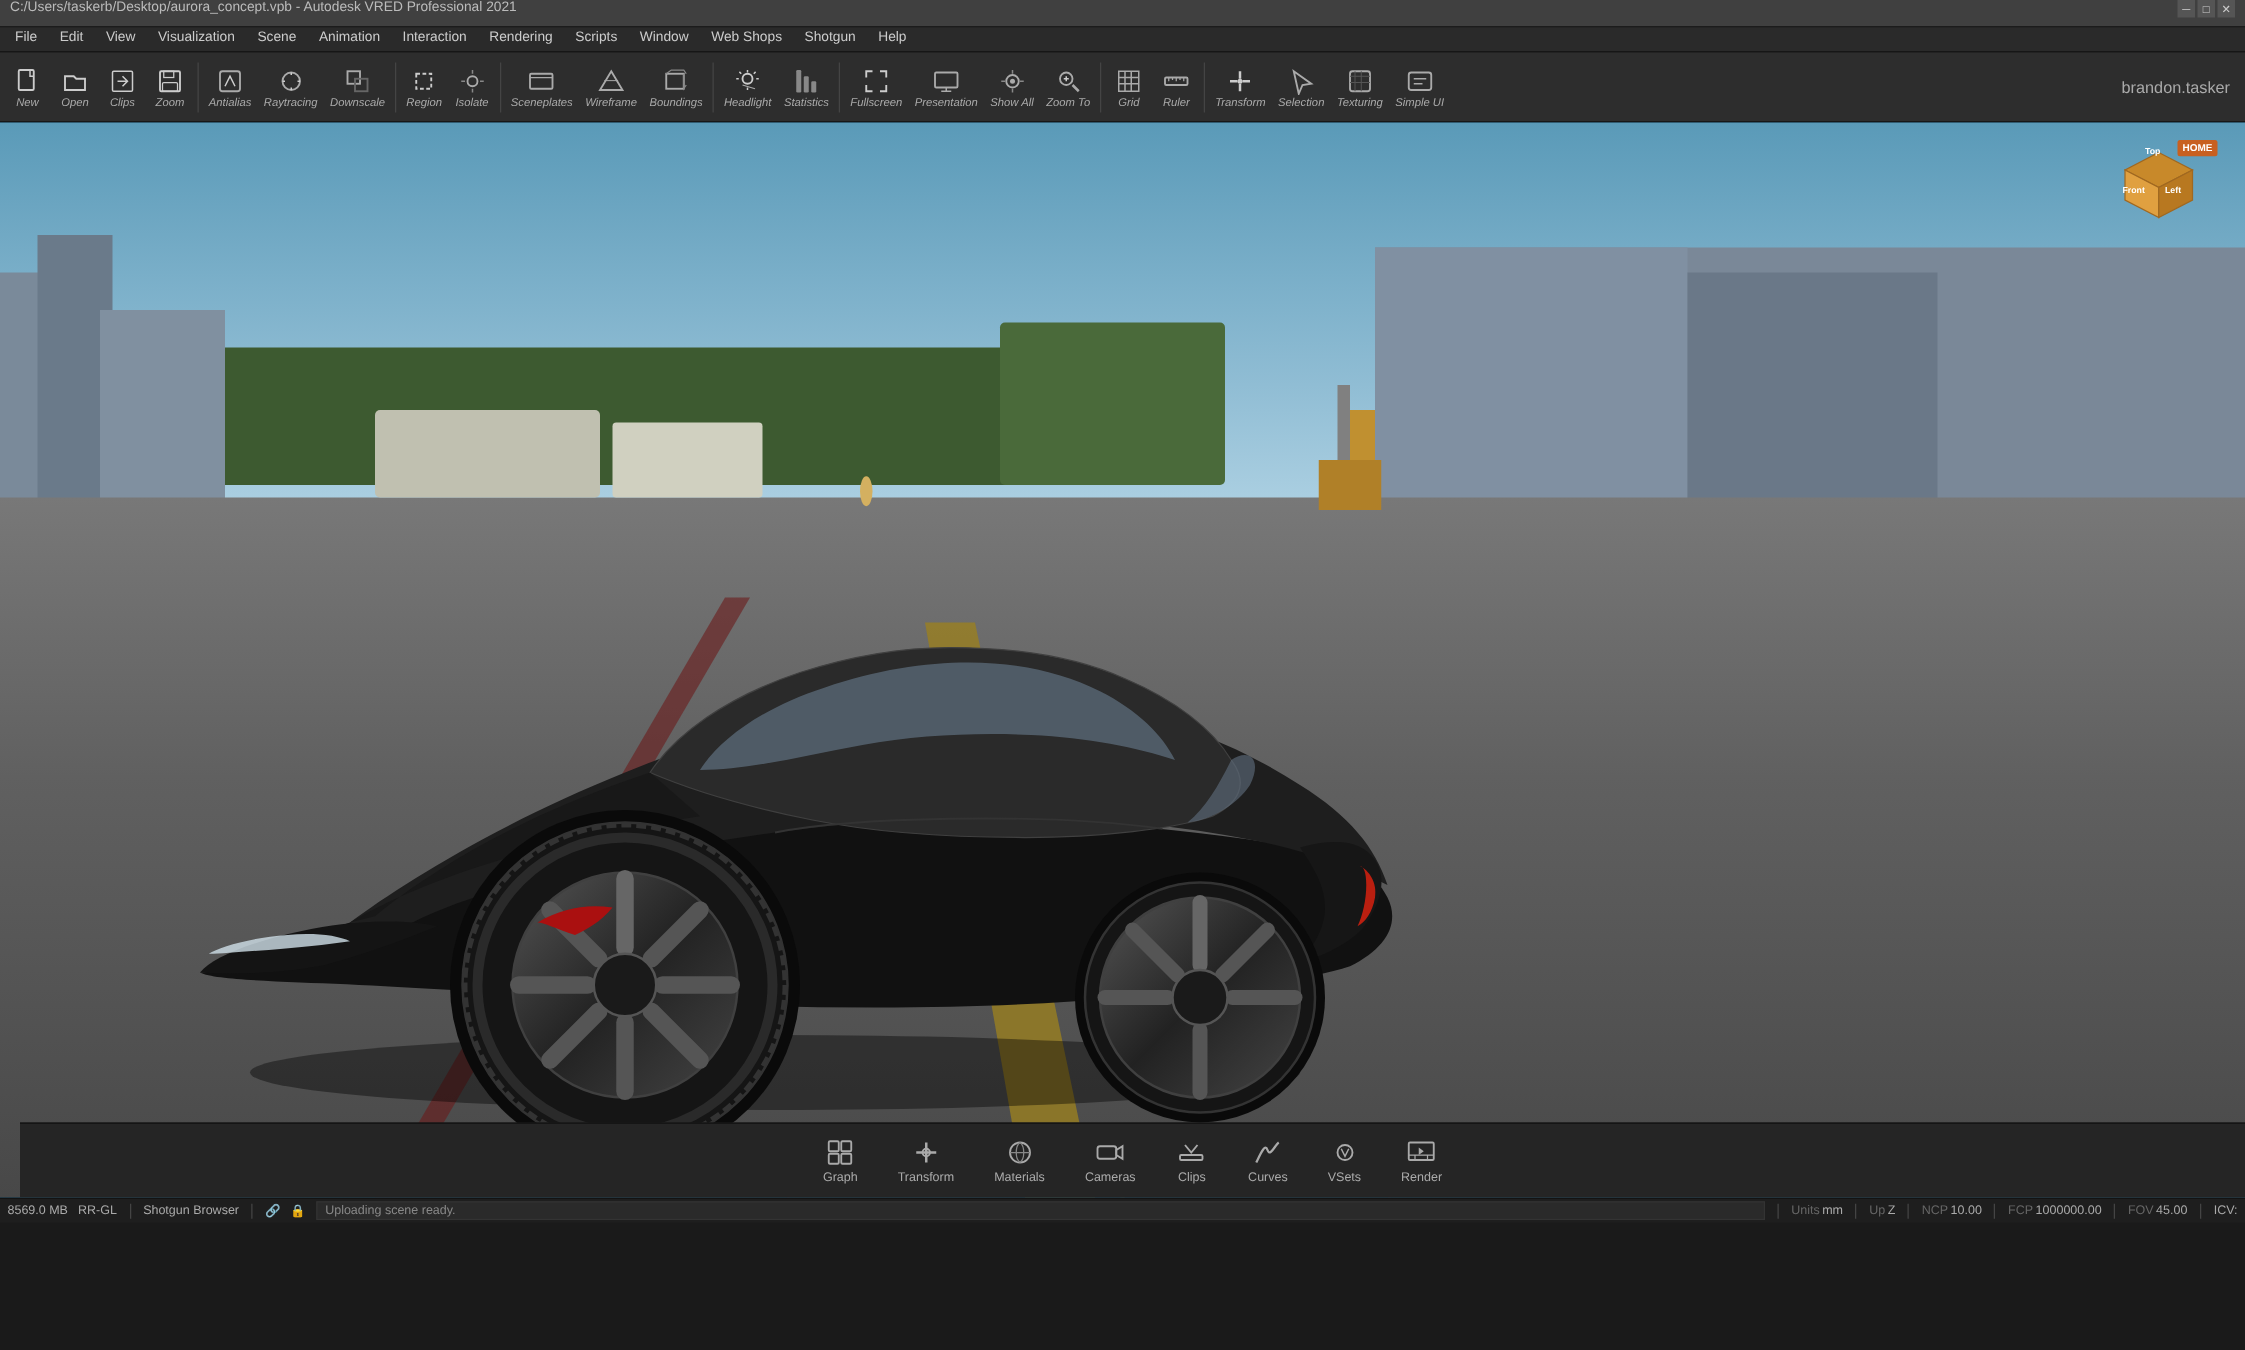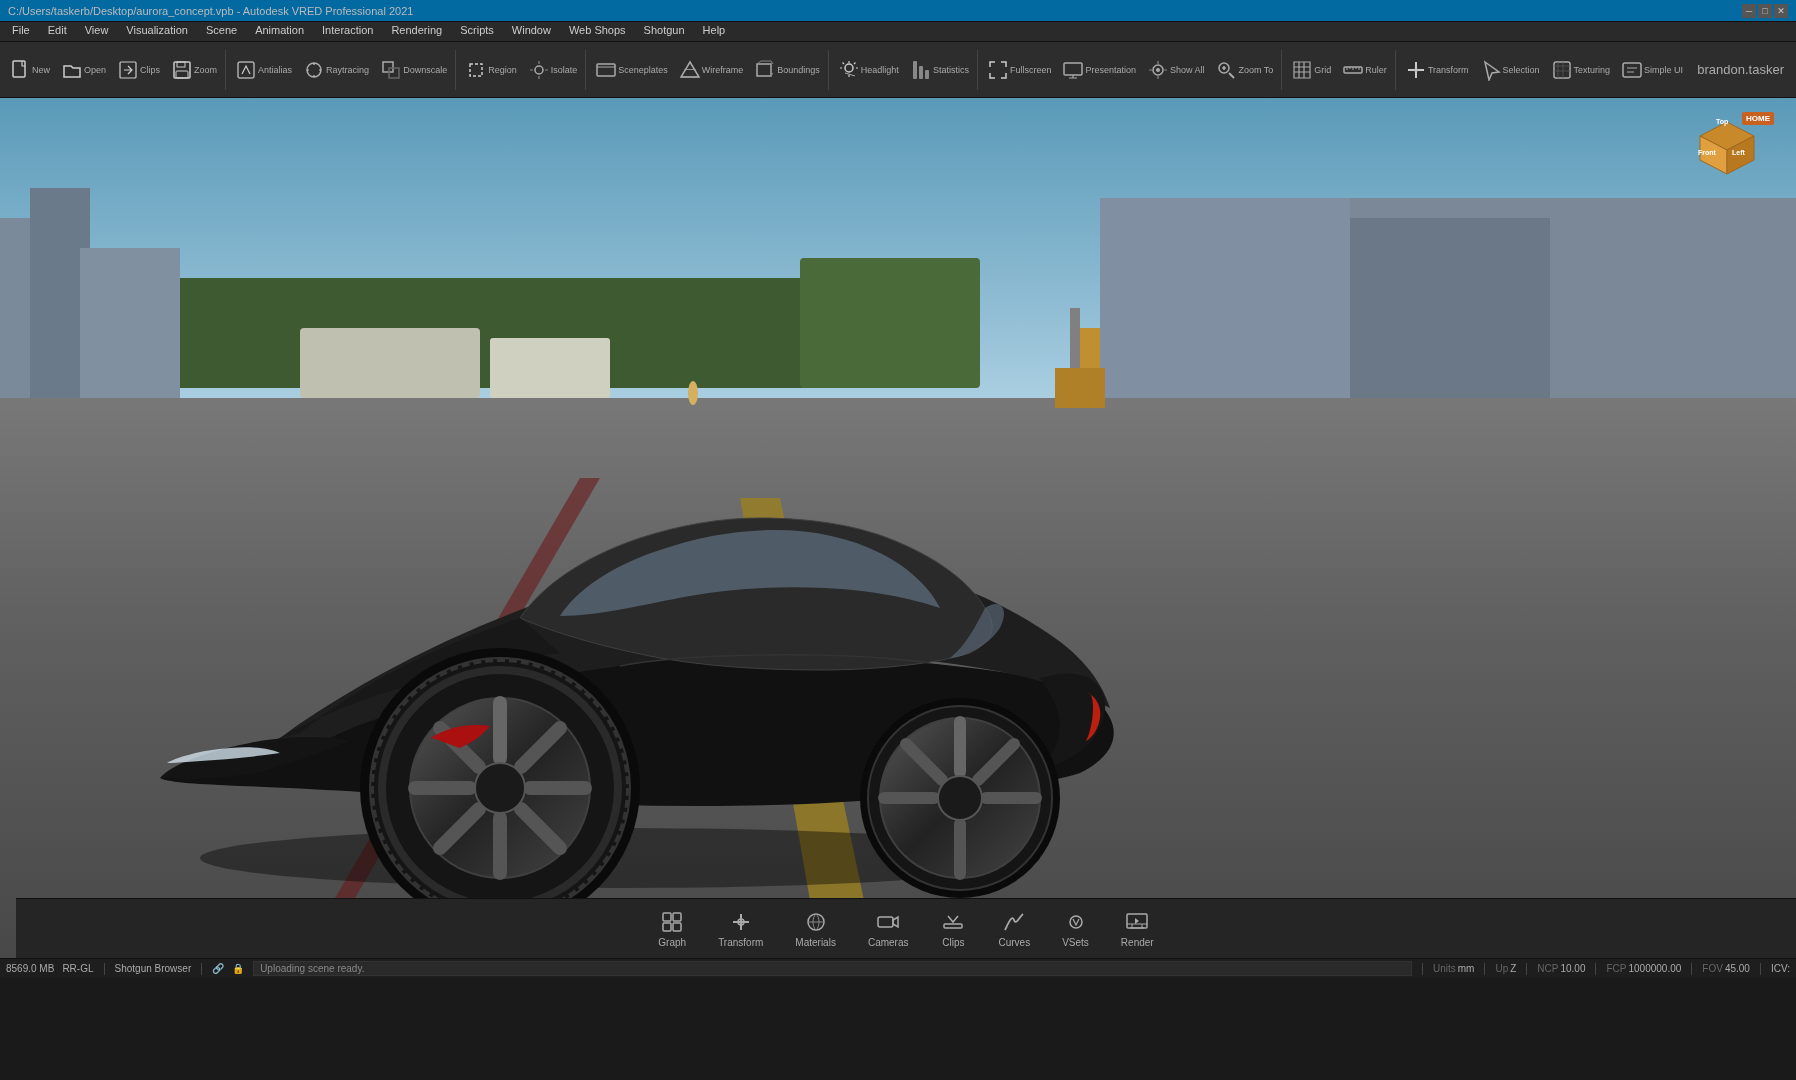--- a/index.html
+++ b/index.html
@@ -10,23 +10,23 @@
       background: #1a1a1a;
       font-family: 'Segoe UI', Arial, sans-serif;
       font-size: 11px;
       color: #ccc;
       user-select: none;
     }
 
     
     #title-bar {
       height: 22px;
-      background: #0369a1;
-      display: flex;
-      align-items: center;
+      background: #404040;
+      display: flex;
+      align-items: flex-start;
       padding: 0 8px;
       font-size: 11px;
       color: #bbb;
       border-bottom: 1px solid #111;
     }
     #title-bar-controls {
       margin-left: auto;
       display: flex;
       gap: 2px;
     }
@@ -66,26 +66,27 @@
       background: #2d2d2d;
       display: flex;
       align-items: center;
       padding: 2px 4px;
       border-bottom: 1px solid #111;
       gap: 2px;
       flex-wrap: nowrap;
     }
     .tool-btn {
       display: flex;
-      flex-direction: row;
+      flex-direction: column;
       align-items: center;
       cursor: pointer;
       padding: 2px 4px;
       border-radius: 2px;
       min-width: 36px;
+      font-style: italic;
     }
     .tool-icon {
       width: 24px;
       height: 24px;
       display: flex;
       align-items: center;
       justify-content: center;
       font-size: 16px;
       color: #ccc;
     }

